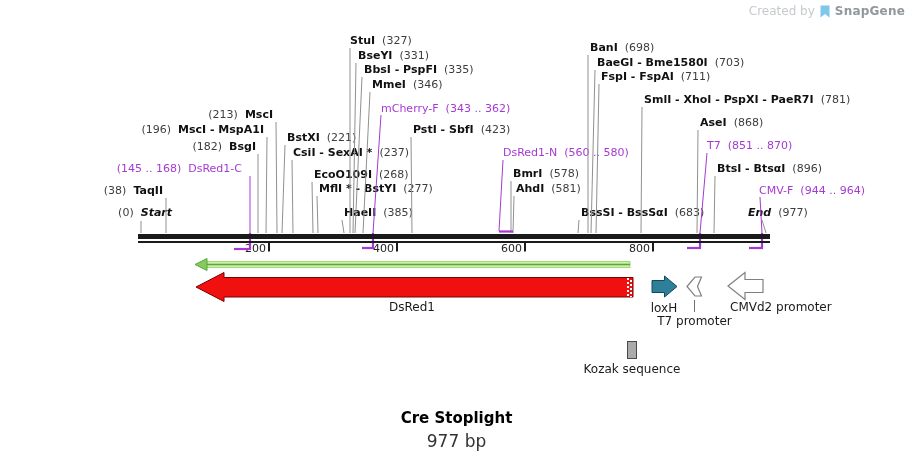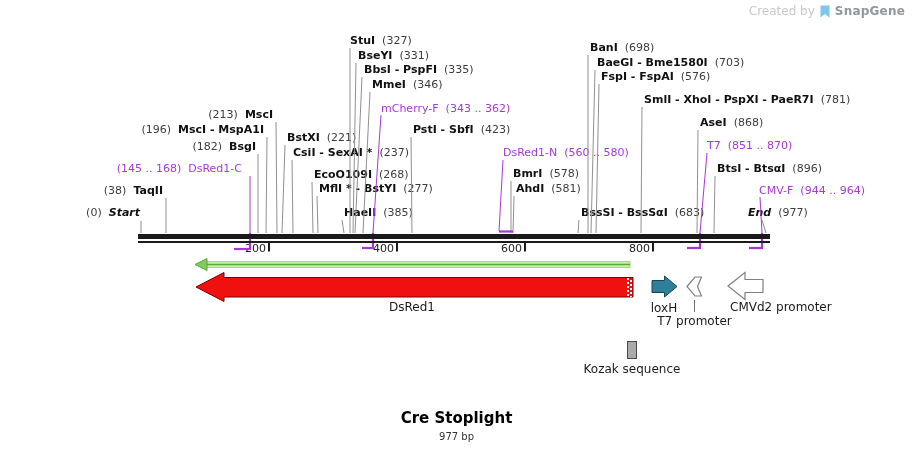--- a/index.html
+++ b/index.html
@@ -10,39 +10,39 @@
   .lbl .nm{font-weight:700;}
   .lbl .num{font-weight:400;color:#3d3d3d;}
   .lbl span + span{margin-left:7px;}
   .lbl.prim .nm,.lbl.prim .num{font-weight:400;color:var(--primer);}
   .lbl.term .nm{font-style:italic;}
   .tick-num{position:absolute;font-size:11px;color:#222;white-space:nowrap;}
   .feat-lbl{position:absolute;font-size:12px;color:#1a1a1a;white-space:nowrap;}
   .center{text-align:center;}
   .titleblock{position:absolute;left:0;width:913px;text-align:center;}
   .title-name{font-size:15px;font-weight:700;color:#000;}
-  .title-len{font-size:10px;color:#333;margin-top:4px;}
+  .title-len{font-size:17px;color:#333;margin-top:4px;}
   .brand{position:absolute;top:4px;right:8px;display:flex;align-items:center;gap:5px;}
   .brand .created{font-size:12px;color:#c6cacd;}
   .brand .bname{font-size:12px;font-weight:600;color:#90989c;letter-spacing:.2px;}
 </style>
 </head>
 <body>
 
 <div id="stage" style="--primer:#A53AD2;">
 
   <div class="brand">
     <span class="created">Created by</span>
     <svg width="10" height="13" viewBox="0 0 10 13">
       <path d="M0.5,0.5 h9 v12 l-4.5,-3.6 l-4.5,3.6 Z" fill="#7EC6EA"></path>
     </svg>
     <span class="bname">SnapGene</span>
   </div>
 
-  <div class="lbl term" style="right:773px;top:206px">
+  <div class="lbl term" style="right:741px;top:206px">
     <span class="num">(0)</span><span class="nm">Start</span>
   </div>
   <div class="lbl" style="right:750px;top:184px">
     <span class="num">(38)</span><span class="nm">TaqII</span>
   </div>
   <div class="lbl prim" style="right:671px;top:162px">
     <span class="num">(145 .. 168)</span><span class="nm">DsRed1-C</span>
   </div>
   <div class="lbl" style="right:657px;top:140px">
     <span class="num">(182)</span><span class="nm">BsgI</span>
@@ -96,21 +96,21 @@
   <div class="lbl" style="left:516px;top:182px">
     <span class="nm">AhdI</span><span class="num">(581)</span>
   </div>
   <div class="lbl" style="left:590px;top:41px">
     <span class="nm">BanI</span><span class="num">(698)</span>
   </div>
   <div class="lbl" style="left:597px;top:56px">
     <span class="nm">BaeGI - Bme1580I</span><span class="num">(703)</span>
   </div>
   <div class="lbl" style="left:601px;top:70px">
-    <span class="nm">FspI - FspAI</span><span class="num">(576)</span>
+    <span class="nm">FspI - FspAI</span><span class="num">(711)</span>
   </div>
   <div class="lbl" style="left:644px;top:93px">
     <span class="nm">SmlI - XhoI - PspXI - PaeR7I</span><span class="num">(781)</span>
   </div>
   <div class="lbl" style="left:700px;top:116px">
     <span class="nm">AseI</span><span class="num">(868)</span>
   </div>
   <div class="lbl prim" style="left:707px;top:139px">
     <span class="nm">T7</span><span class="num">(851 .. 870)</span>
   </div>

